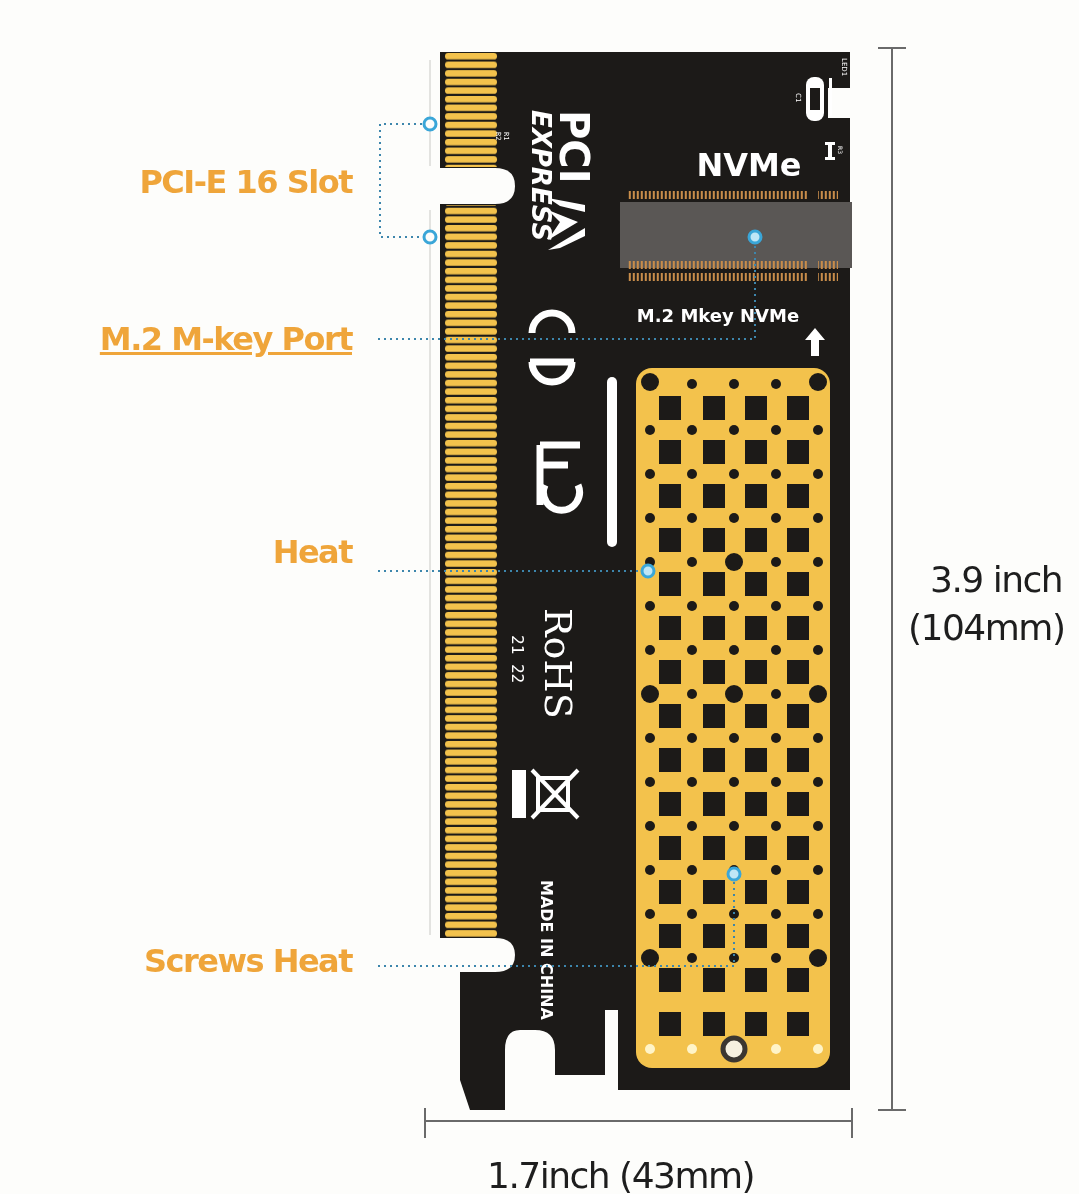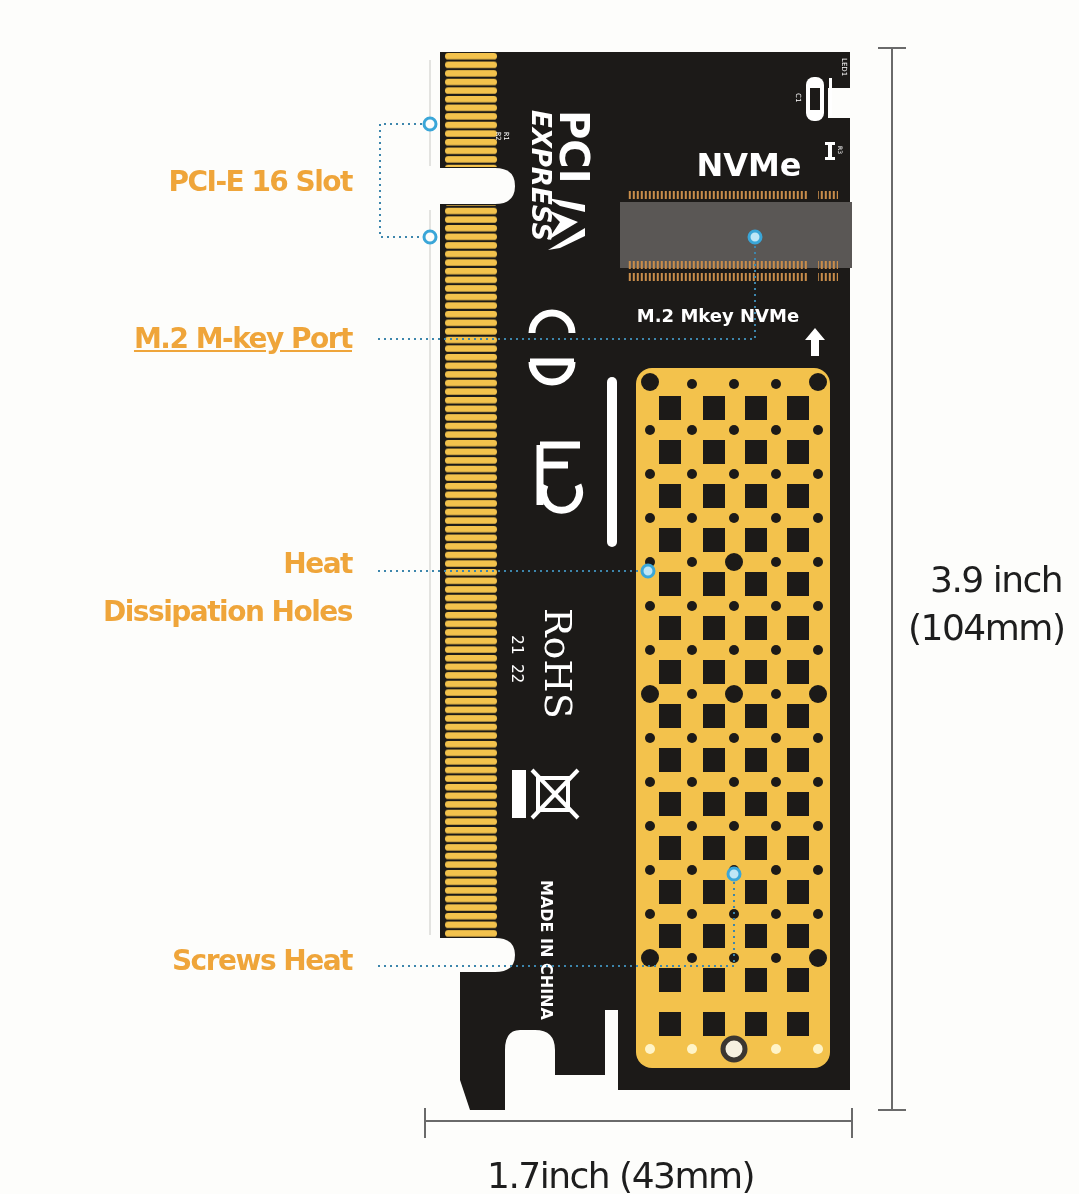--- a/index.html
+++ b/index.html
@@ -1,17 +1,17 @@
 <!DOCTYPE html>
 <html><head>
 <meta charset="utf-8">
 <style>
   html,body{margin:0;padding:0;background:#fdfdfb;}
   body{width:1079px;height:1194px;position:relative;overflow:hidden;font-family:"DejaVu Sans","Liberation Sans",sans-serif;}
-  .label{position:absolute;color:#efa53a;font-weight:bold;text-align:right;letter-spacing:-1.5px;line-height:48px;font-size:28px;}
+  .label{position:absolute;color:#efa53a;font-weight:bold;text-align:right;letter-spacing:-1.5px;line-height:48px;font-size:32px;}
   .dim{position:absolute;color:#1e1e1e;font-size:36px;letter-spacing:-1.5px;line-height:48px;}
   svg{position:absolute;left:0;top:0;}
 </style>
 </head>
 <body>
 
 <svg width="1079" height="1194" viewBox="0 0 1079 1194">
   <defs>
     <pattern id="goldfinger" x="442" y="52" width="60" height="8.6" patternUnits="userSpaceOnUse">
       <rect x="3" y="1" width="52" height="6.4" rx="3.2" fill="#f3c24c"></rect>
@@ -196,23 +196,22 @@
     <line x1="892" y1="48" x2="892" y2="1110"></line>
     <line x1="878" y1="1110" x2="906" y2="1110"></line>
     <line x1="425" y1="1108" x2="425" y2="1138"></line>
     <line x1="425" y1="1121" x2="852" y2="1121"></line>
     <line x1="852" y1="1108" x2="852" y2="1138"></line>
   </g>
 </svg>
 
 <div class="label" style="left:40px;top:158px;width:312px;">PCI-E 16 Slot</div>
 <div class="label" style="left:20px;top:315px;width:332px;text-decoration:underline;">M.2 M-key Port</div>
-<div class="label" style="left:10px;top:540px;width:342px;">
+<div class="label" style="left:10px;top:528px;width:342px;">
   <div>Heat</div>
-  <div>Dissipation Holes</div>
 </div>
 <div class="label" style="left:40px;top:937px;width:312px;">Screws Heat</div>
 
 <div class="dim" style="left:908px;top:556px;width:190px;">
   <div style="padding-left:22px;">3.9 inch</div>
   <div>(104mm)</div>
 </div>
 <div class="dim" style="left:487px;top:1152px;">1.7inch (43mm)</div>
 
 </body></html>

